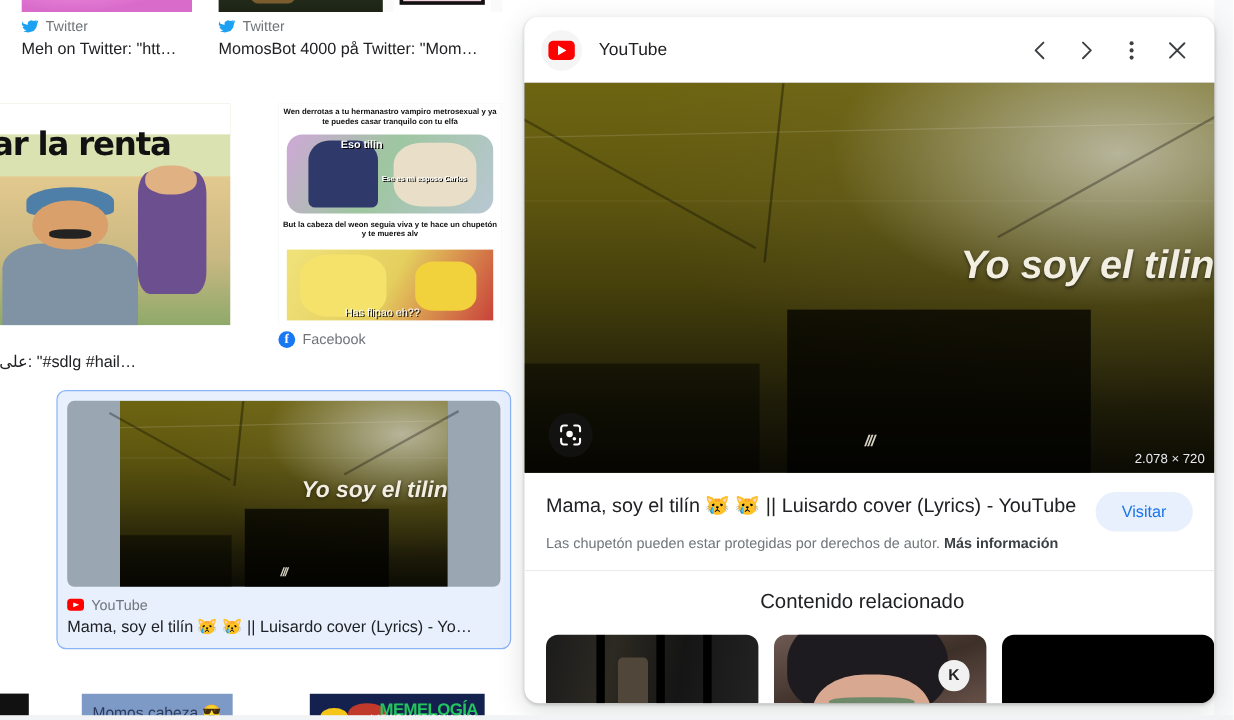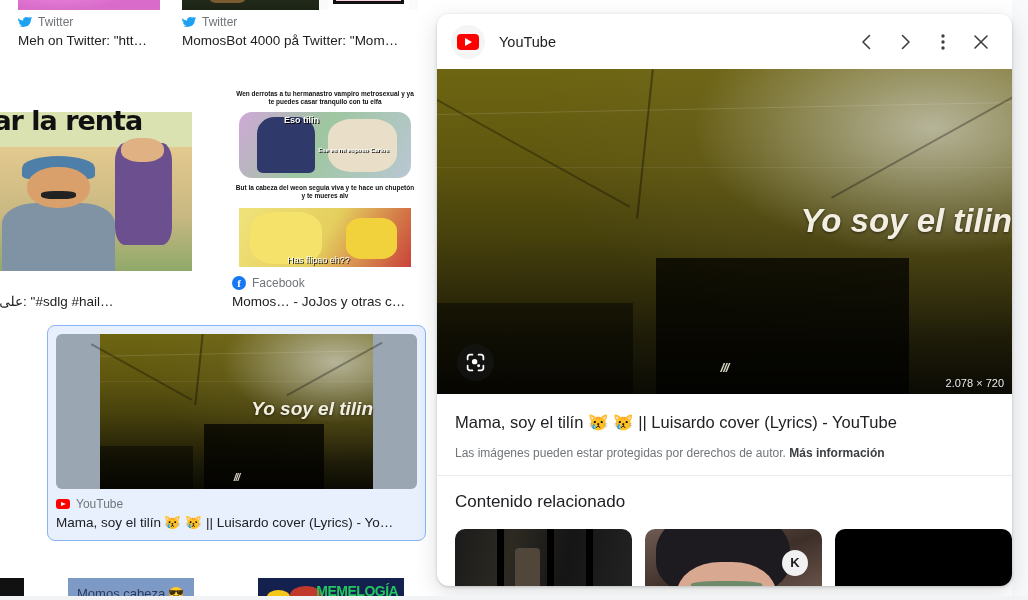--- a/index.html
+++ b/index.html
@@ -252,21 +252,21 @@
   #visit-btn {
     flex: 0 0 auto;
     background: #e8f0fe; color: #1a73e8;
     border: none; border-radius: 18px;
     padding: 9px 22px; font-size: 13.5px;
     cursor: pointer; font-family: inherit;
     white-space: nowrap;
   }
 
   #related {
-    padding: 16px 30px 0 18px; flex: 1 1 auto; overflow: hidden;
+    padding: 16px 30px 0 18px; flex: 1 1 auto; overflow: hidden; text-align: center;
   }
   #related-title { font-size: 17px; color: #202124; }
   #related-row {
     display: flex; gap: 13px; margin-top: 17px;
   }
   .rel-tile {
     width: 177px; height: 104px; border-radius: 10px;
     overflow: hidden; position: relative; flex: 0 0 177px;
     cursor: pointer; background:#111;
   }
@@ -381,21 +381,20 @@
               <div class="f2"></div>
             <div class="t3">Has flipao eh??</div>
           </div>
         </div>
       </div>
       <div class="tile-meta">
         <div class="src-line">
           <span class="src-ico ico-facebook"></span>
           <span class="src-name">Facebook</span>
         </div>
-        <div class="tile-title">Momos… - JoJos y otras c…</div>
       </div>
     </div>
 
     <div class="tile selected" style="left:47px; top:325px; width:379px;">
       <div class="tile-img" style="height:155px; background:#9aa6b2;">
         <div style="position:absolute;left:44px;top:0;right:44px;bottom:0;">
           <div class="art art-tilin">
             <div class="ceil1"></div>
               <div class="ceil2"></div>
             <div class="beam1"></div>
@@ -497,24 +496,25 @@
         </svg>
       </div>
 
       <div id="dims">2.078 × 720</div>
     </div>
 
     <div id="info-block">
       <div id="info-text">
         <div id="result-title">Mama, soy el tilín 😿 😿 || Luisardo cover (Lyrics) - YouTube</div>
         <div id="copyright">
-          <span>Las imágenes pueden estar protegidas por derechos de autor.</span>
+          <span>Las chupetón pueden estar protegidas por derechos de autor.</span>
           <b>Más información</b>
         </div>
       </div>
+      <button id="visit-btn">Visitar</button>
     </div>
 
     <div id="related">
       <div id="related-title">Contenido relacionado</div>
       <div id="related-row">
         <div class="rel-tile rel-a">
           <div class="bar b1"></div>
             <div class="bar b2"></div>
             <div class="bar b3"></div>
           <div class="obj"></div>

